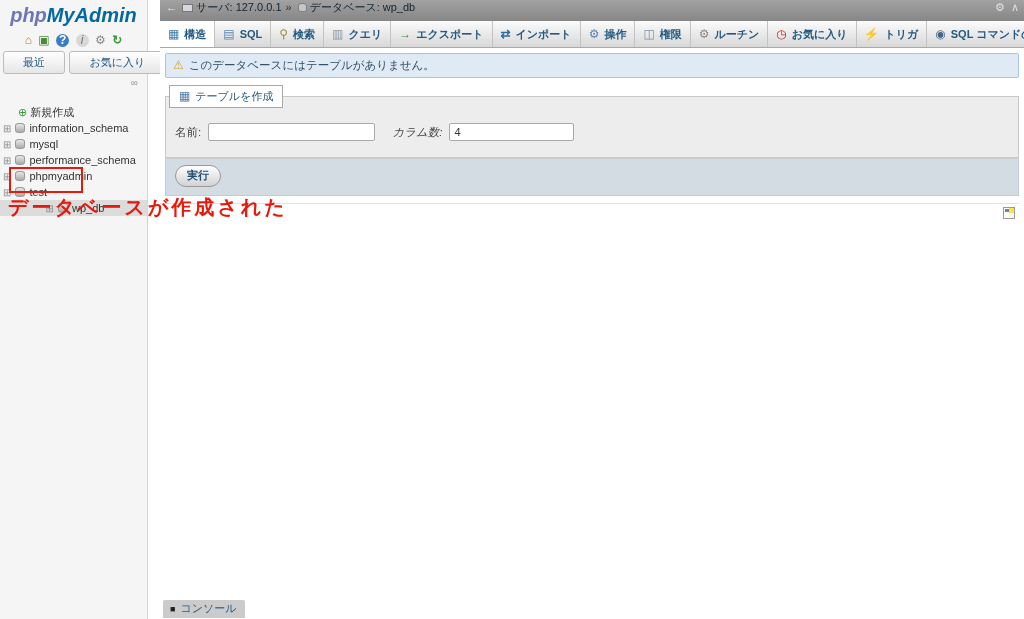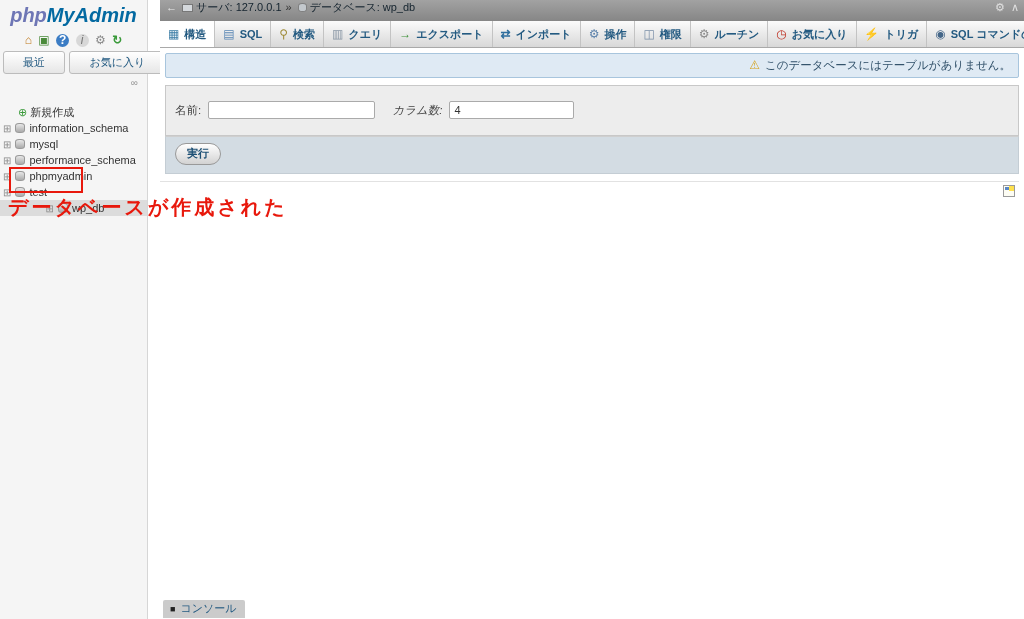--- a/index.html
+++ b/index.html
@@ -68,21 +68,21 @@
   .tab.active { background:#fff; }
   .ti { margin-right:5px; font-weight:normal; font-size:12px; line-height:12px; }
   .i-structure { color:#3a7ca5; } .i-sql { color:#5a87b5; } .i-search { color:#a08c3a; }
   .i-query { color:#8a97a5; } .i-export { color:#3c9136; font-weight:bold; }
   .i-import { color:#2e6e9e; font-weight:bold; } .i-operations { color:#5c82ab; }
   .i-privileges { color:#7a8fa8; } .i-routines { color:#8a8a8a; }
   .i-events { color:#c0392b; } .i-triggers { color:#999; }
   .i-tracking { color:#446688; }
 
   .warning-box { margin:5px 5px 7px 5px; background:#dfeaf4; border:1px solid #a8c5dd;
-                 border-radius:2px; padding:4px 7px; font-size:11.5px; color:#2f4f68;text-align:right; }
+                 border-radius:2px; padding:4px 7px; font-size:11.5px; color:#2f4f68; }
   .warn-ic { color:#d4a017; margin-right:5px; font-size:12px; }
 
   fieldset.create { margin:4px 5px 0 5px; border:1px solid #c8c8c8; background:#ededed; }
   fieldset.create legend { margin-left:3px; background:#fff; border:1px solid #a8a8a8;
                  padding:3px 9px; font-size:11px; color:#235a81; }
   .legend-ic { color:#4e7aa3; margin-right:5px; font-size:12px; }
   .fields { padding:15px 9px 16px 9px; font-size:11.5px; color:#444; }
   .fields label { margin-right:7px; }
   .fields .collabel { margin-left:14px;font-style:italic; }
   .fields input { height:18px; border:1px solid #aaa; border-radius:2px; padding:1px 4px;
@@ -217,20 +217,23 @@
       </div>
 
   </div>
 
   <div class="content">
     <div class="warning-box">
       <span class="warn-ic">⚠</span><span>このデータベースにはテーブルがありません。</span>
     </div>
 
     <fieldset class="create">
+      <legend>
+        <span class="legend-ic">▦</span><span>テーブルを作成</span>
+      </legend>
       <div class="fields">
         <label>名前:</label><input class="name-input" type="text" value="" style="">
         <label class="collabel">カラム数:</label><input class="cols-input" type="text" value="4" style="">
       </div>
     </fieldset>
     <div class="fs-footer">
       <button class="go-button">実行</button>
     </div>
 
     <div class="divider-row">

